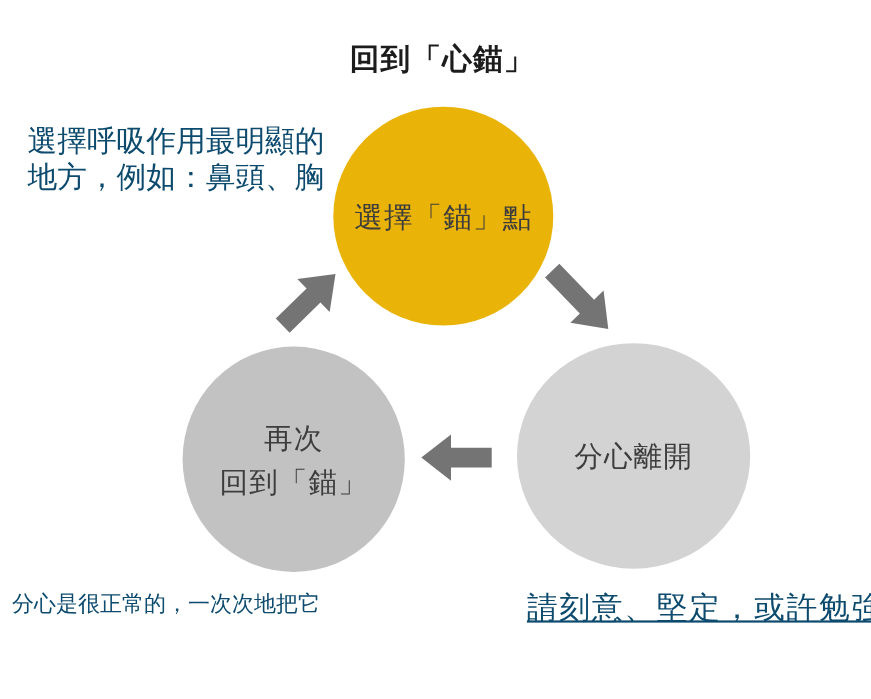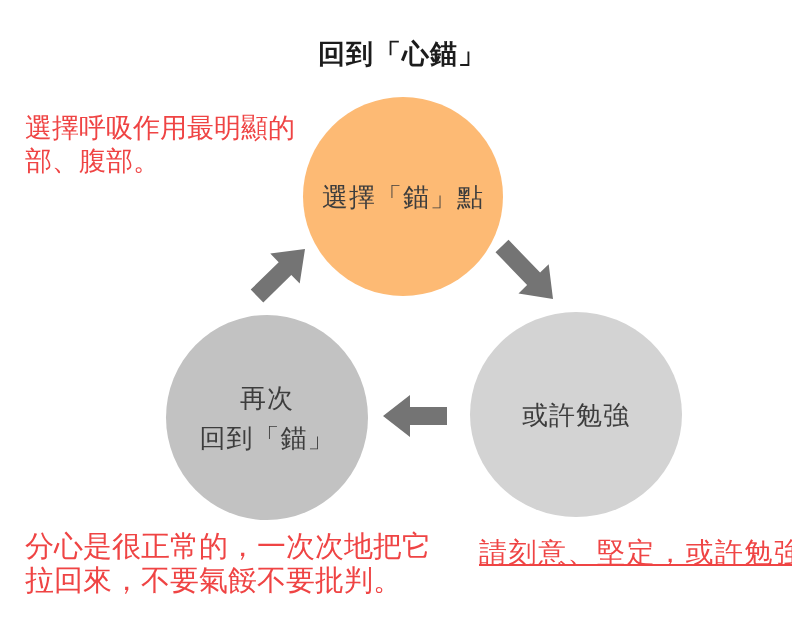--- a/index.html
+++ b/index.html
@@ -18,82 +18,81 @@
     left: 0;
     right: 0;
     margin: 0;
     text-align: center;
     transform: translateX(6px);
     font-size: 27px;
     font-weight: bold;
     color: #1c1c1c;
     letter-spacing: 1px;
   }
-  .note { position: absolute; margin: 0; color: #ef4444; }
+  .note { position: absolute; margin: 0; color: #0c4a6e; }
   .note .line { display: block; white-space: nowrap; }
   .note-tl { left: 25px; top: 112px; font-size: 27px; line-height: 33px; }
-  .note-bl { left: 25px; top: 532px; font-size: 29px; line-height: 34px; font-family: Liberation Mono, monospace; }
+  .note-bl { left: 11px; top: 532px; font-size: 20px; line-height: 34px; }
   .note-br { left: 479px; top: 536px; font-size: 28px; line-height: 34px; letter-spacing: 1.5px; text-decoration: underline; }
   .circle {
     position: absolute;
     border-radius: 50%;
     display: flex;
     align-items: center;
     justify-content: center;
     text-align: center;
   }
-  .circle-top   { left: 303px; top: 97px;  width: 200px; height: 199px; background: #fdba74; }
+  .circle-top   { left: 303px; top: 97px;  width: 200px; height: 199px; background: #eab308; }
   .circle-left  { left: 166px; top: 315px; width: 202px; height: 205px; background: #c2c2c2; }
   .circle-right { left: 470px; top: 312px; width: 212px; height: 205px; background: #d3d3d3; }
   .circle-label { font-size: 26px; line-height: 40px; color: #3d3d3d; letter-spacing: 1px; }
   .circle-label .line { display: block; white-space: nowrap; text-align: center; }
   .arrow-layer {
     position: absolute;
     left: 0; top: 0;
     width: 792px; height: 635px;
     pointer-events: none;
   }
 </style>
 </head>
 <body>
 
 <div class="stage">
 
   <h1 class="title">回到「心錨」</h1>
 
   <p class="note note-tl">
     <span class="line">選擇呼吸作用最明顯的</span>
-    <span class="line">部、腹部。</span>
+    <span class="line">地方，例如：鼻頭、胸</span>
   </p>
 
   <div class="circle circle-top">
     <div class="circle-label">選擇「錨」點</div>
   </div>
 
   <div class="circle circle-left">
     <div class="circle-label">
       <span class="line">再次</span>
       <span class="line">回到「錨」</span>
     </div>
   </div>
 
   <div class="circle circle-right">
     <div class="circle-label">
-      <span class="line">或許勉強</span>
+      <span class="line">分心離開</span>
     </div>
   </div>
 
   <svg class="arrow-layer" viewBox="0 0 792 635" aria-hidden="true">
     <polygon points="495.5,252.2 527.1,285 518.5,293.4 553,299 548.7,264.2 540.1,272.6 508.5,239.8" fill="#747474"></polygon>
     <polygon points="447,407 410,407 410,395 383,416 410,437 410,425 447,425" fill="#747474"></polygon>
     <polygon points="263.3,302.4 291.3,275 299.7,283.6 305,249 270.3,253.6 278.7,262.2 250.7,289.6" fill="#747474"></polygon>
   </svg>
 
   <p class="note note-bl">
     <span class="line">分心是很正常的，一次次地把它</span>
-    <span class="line">拉回來，不要氣餒不要批判。</span>
   </p>
 
   <p class="note note-br">
     <span class="line">請刻意、堅定，或許勉強</span>
   </p>
 
 </div>
 
 </body></html>

